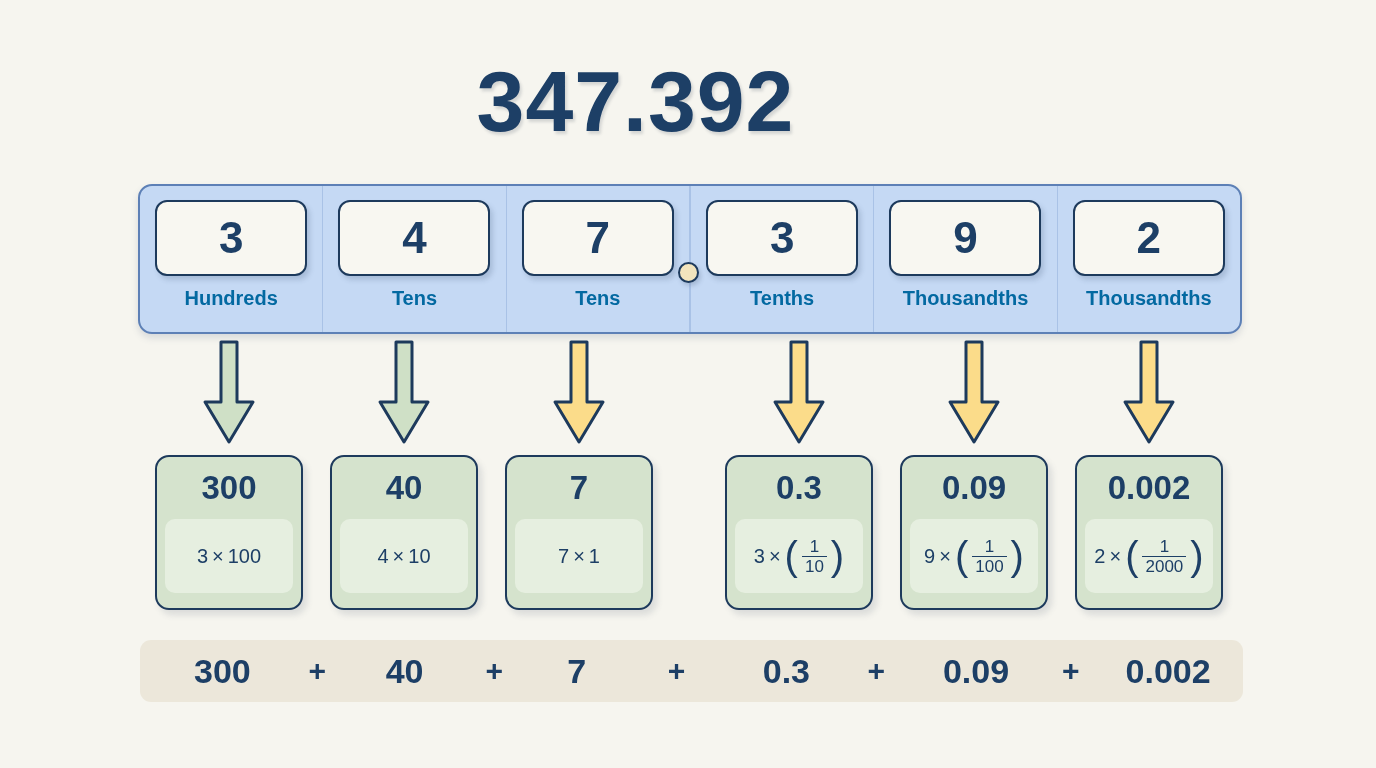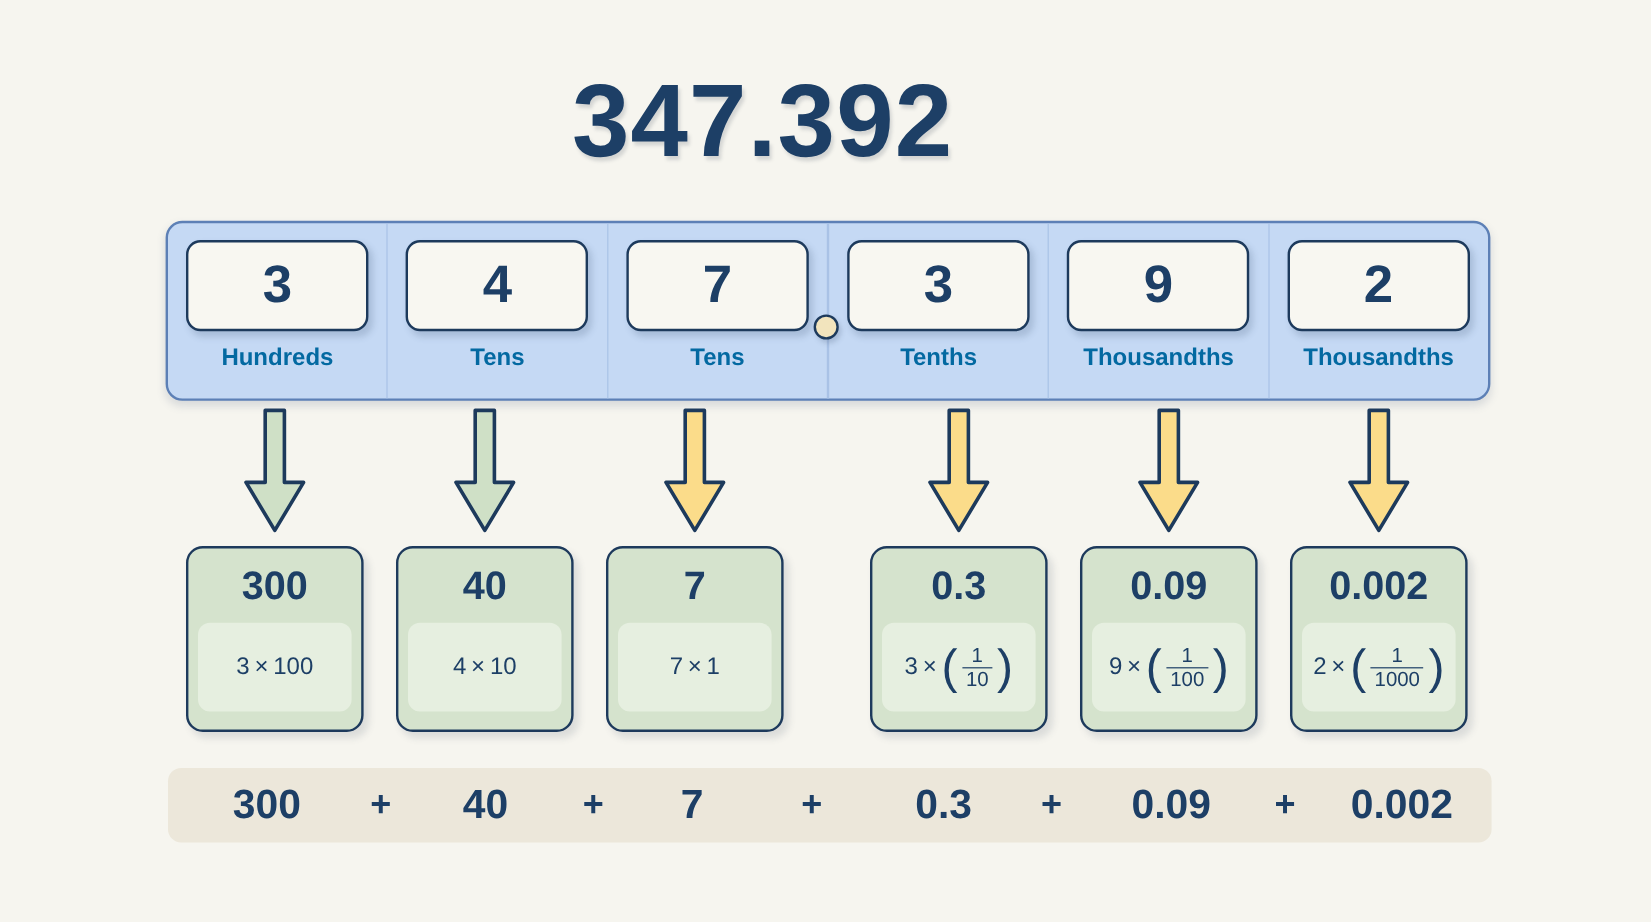--- a/index.html
+++ b/index.html
@@ -321,21 +321,21 @@
 
 <div class="value-card" style="left:1075px">
   <div class="value-main">0.002</div>
   <div class="value-sub">
     <span class="expr">
       <span>2</span>
       <span>×</span>
       <span class="paren">(</span>
       <span class="frac">
         <span class="num">1</span>
-        <span class="den">1000</span>
+        <span class="den">2000</span>
       </span>
       <span class="paren">)</span>
     </span>
   </div>
 </div>
 
 <div id="sum-bar">
   <div class="sum-term" style="width:135px;margin-left:15px">300</div>
   <div class="sum-op" style="width:55px">+</div>
   <div class="sum-term" style="width:120px">40</div>

